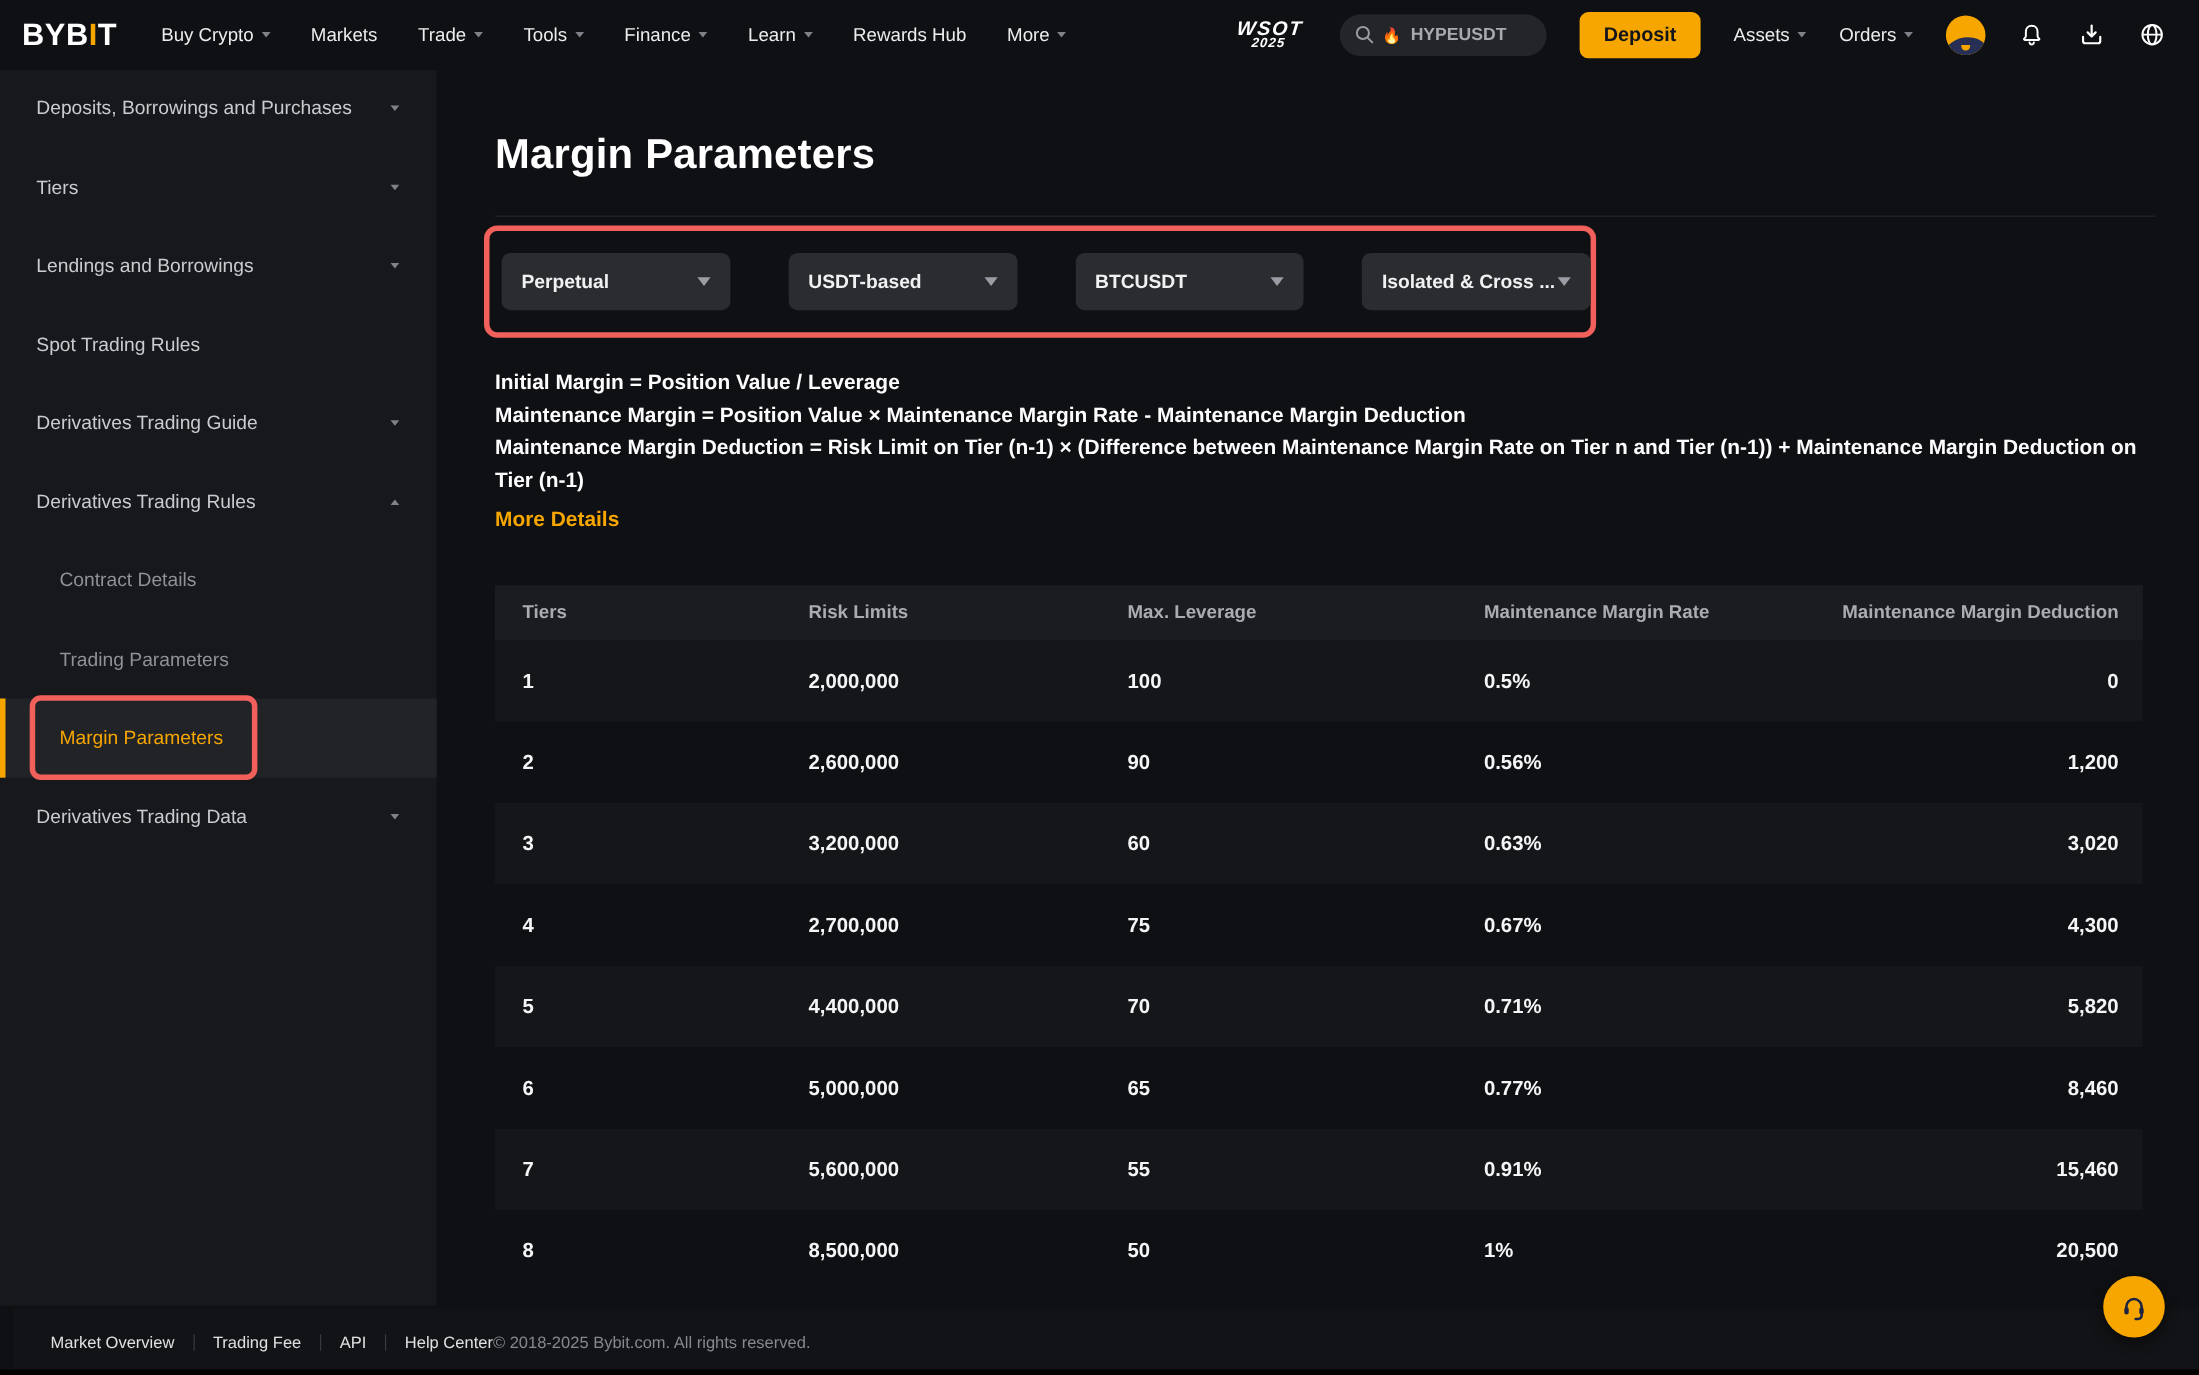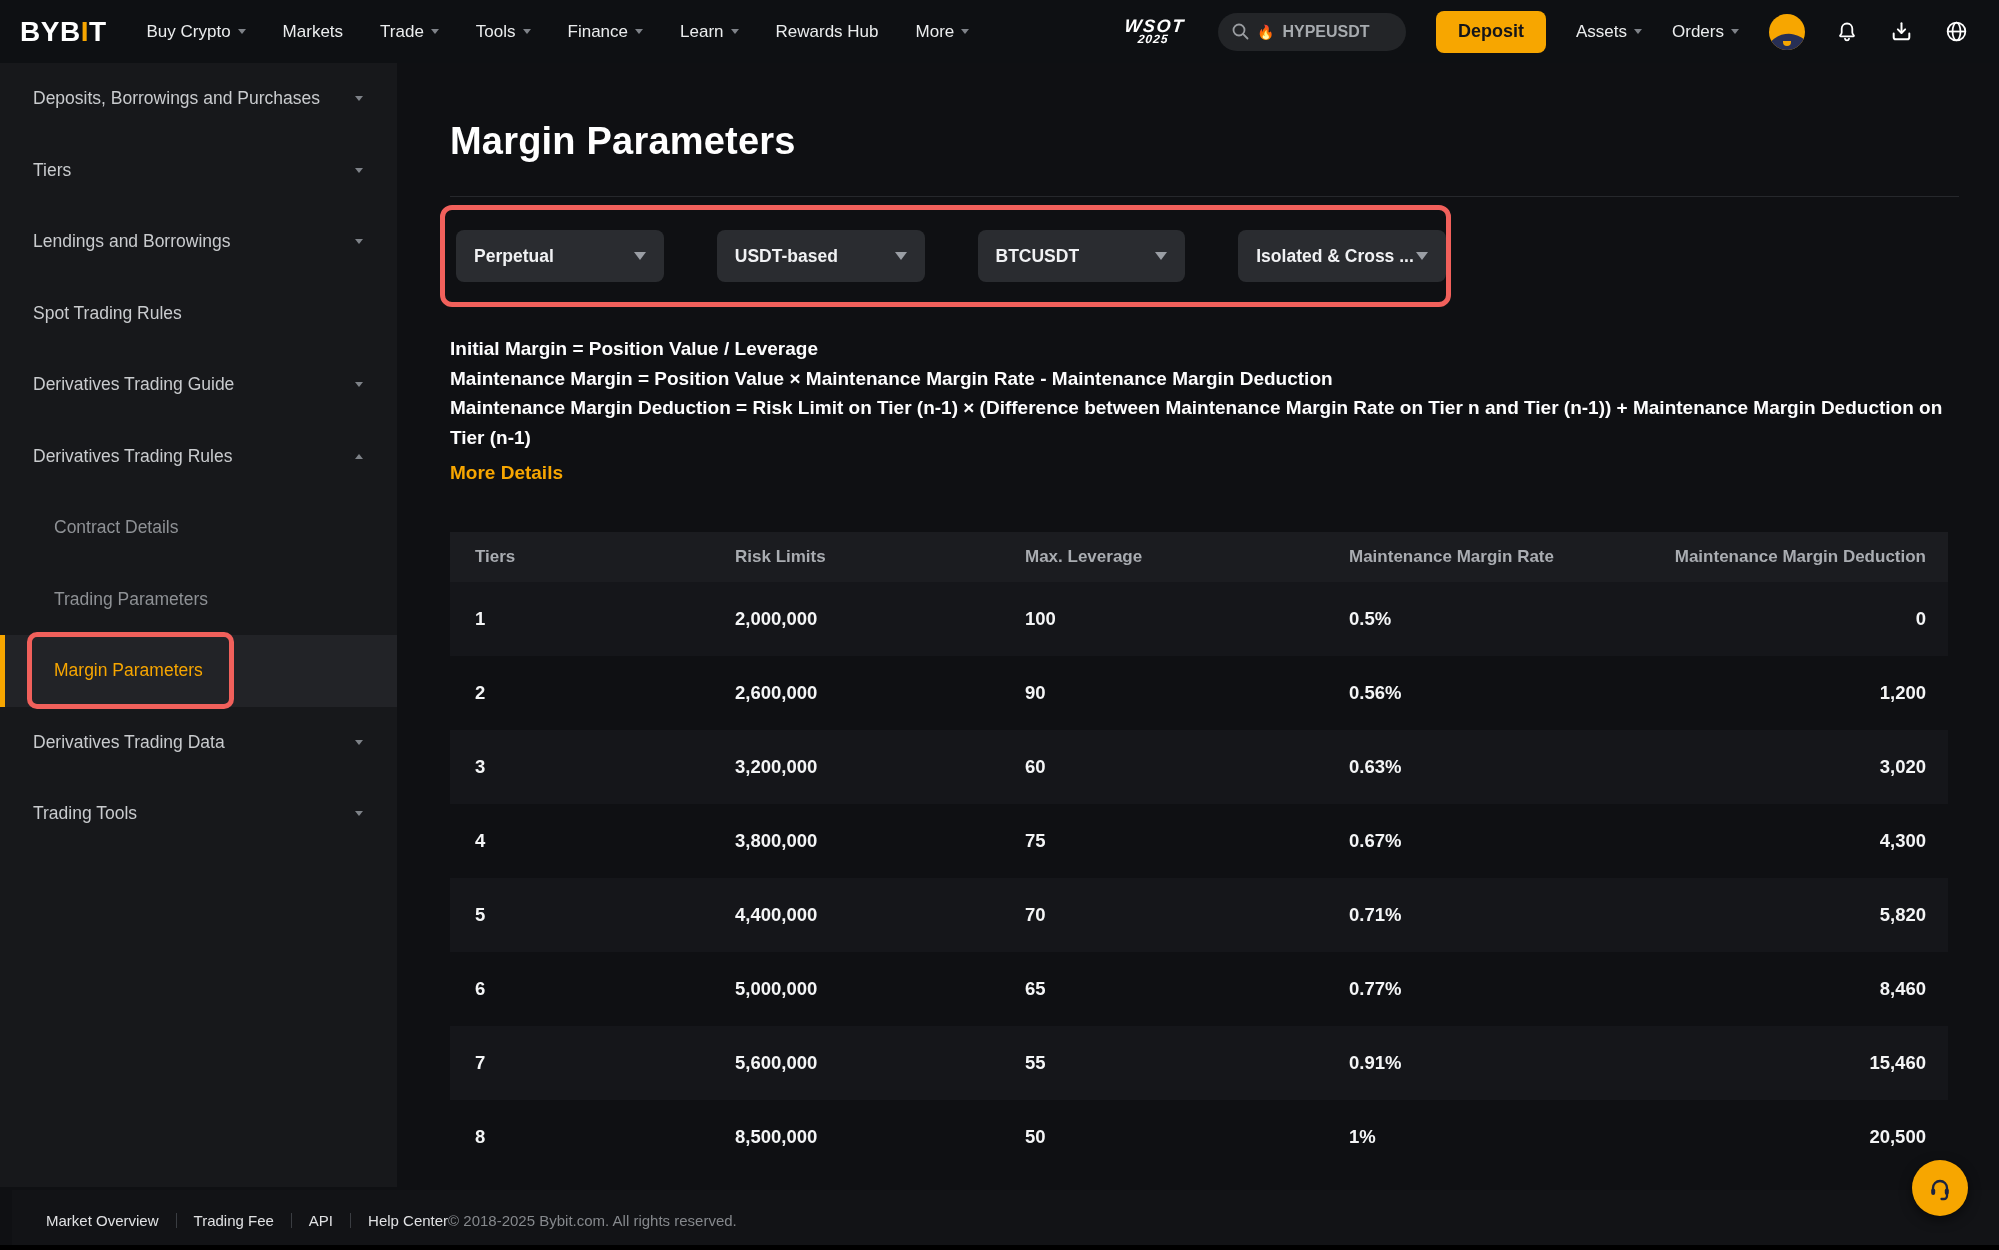--- a/index.html
+++ b/index.html
@@ -200,24 +200,20 @@
         <span class="s-label">Trading Parameters</span>
       </div>
     <div class="s-item sub active">
       <span class="active-frame"></span>
       <span class="s-label">Margin Parameters</span>
     </div>
     <div class="s-item">
         <span class="s-label">Derivatives Trading Data</span>
         <span class="caret"></span>
       </div>
-    <div class="s-item">
-        <span class="s-label">Trading Tools</span>
-        <span class="caret"></span>
-      </div>
   </div>
 
   <div class="main">
     <h1 class="page-title">Margin Parameters</h1>
     <div class="divider"></div>
 
     <div class="filters-wrap">
       <div class="dropdown">
         <span class="dd-label">Perpetual</span>
         <span class="dd-caret"></span>
@@ -267,21 +263,21 @@
       </div>
       <div class="t-row t-body-row odd">
         <div class="t-cell">3</div>
           <div class="t-cell">3,200,000</div>
           <div class="t-cell">60</div>
           <div class="t-cell">0.63%</div>
           <div class="t-cell right">3,020</div>
       </div>
       <div class="t-row t-body-row">
         <div class="t-cell">4</div>
-          <div class="t-cell">3,800,000</div>
+          <div class="t-cell">2,700,000</div>
           <div class="t-cell">75</div>
           <div class="t-cell">0.67%</div>
           <div class="t-cell right">4,300</div>
       </div>
       <div class="t-row t-body-row odd">
         <div class="t-cell">5</div>
           <div class="t-cell">4,400,000</div>
           <div class="t-cell">70</div>
           <div class="t-cell">0.71%</div>
           <div class="t-cell right">5,820</div>

